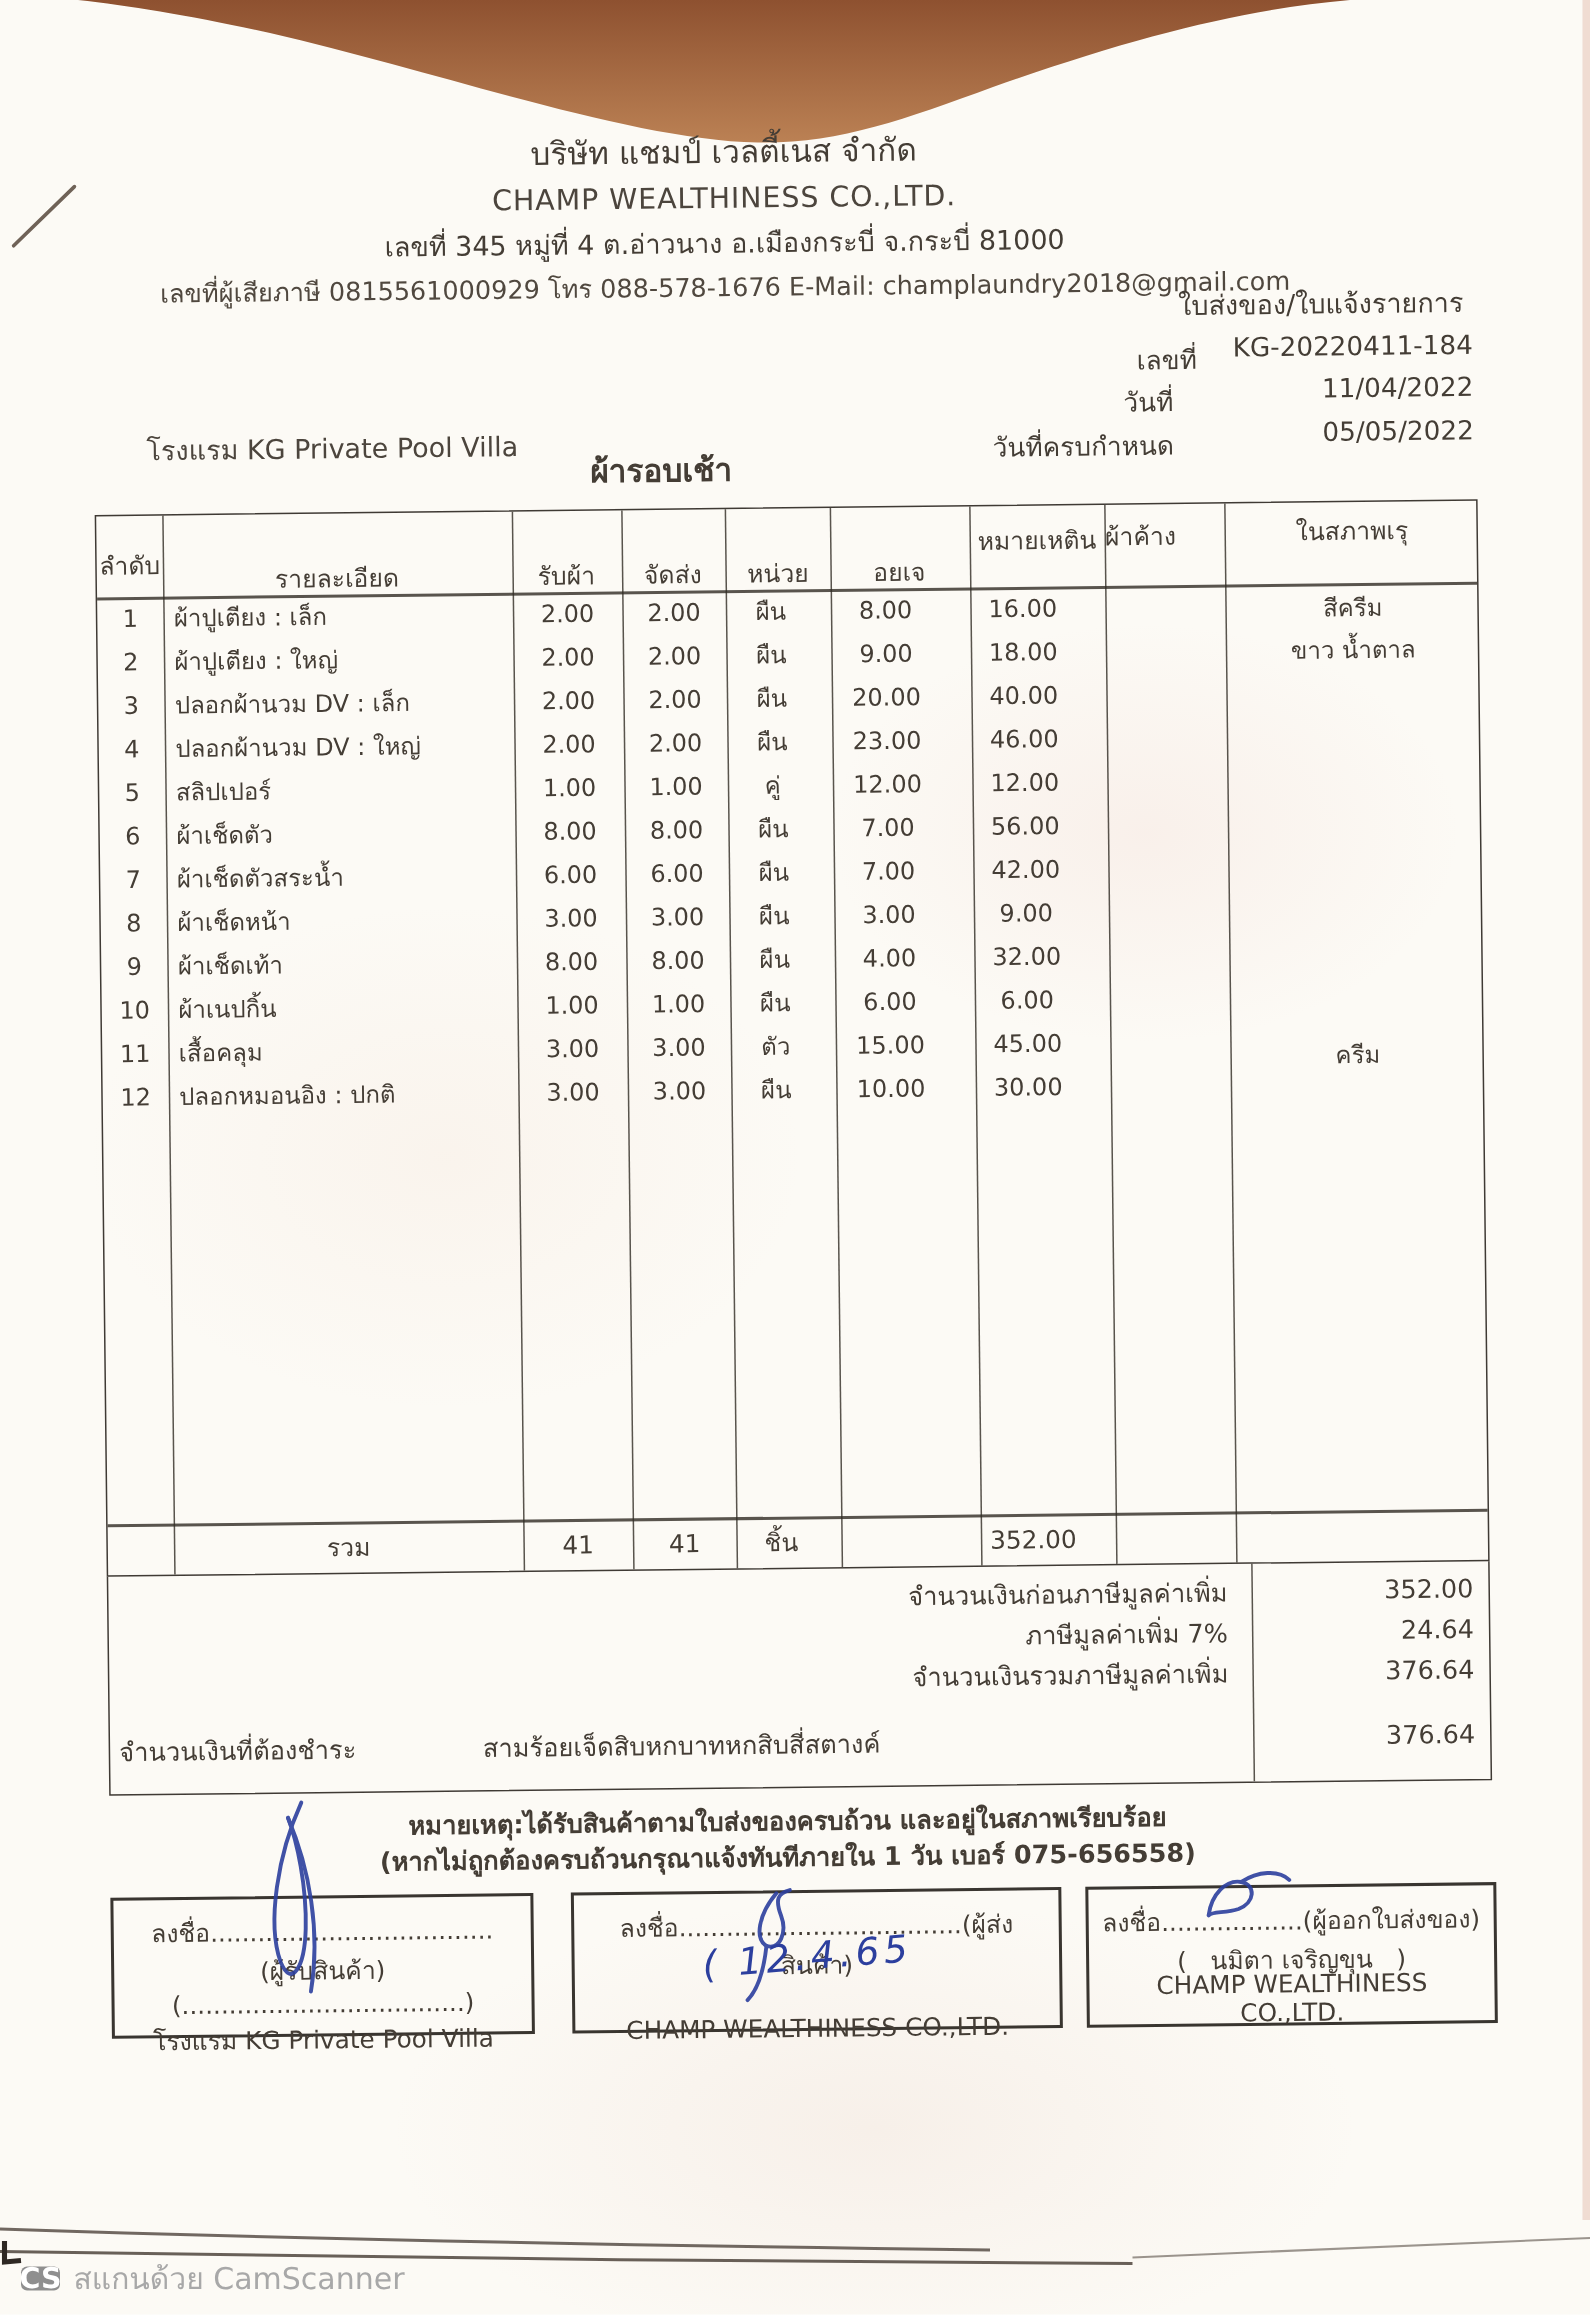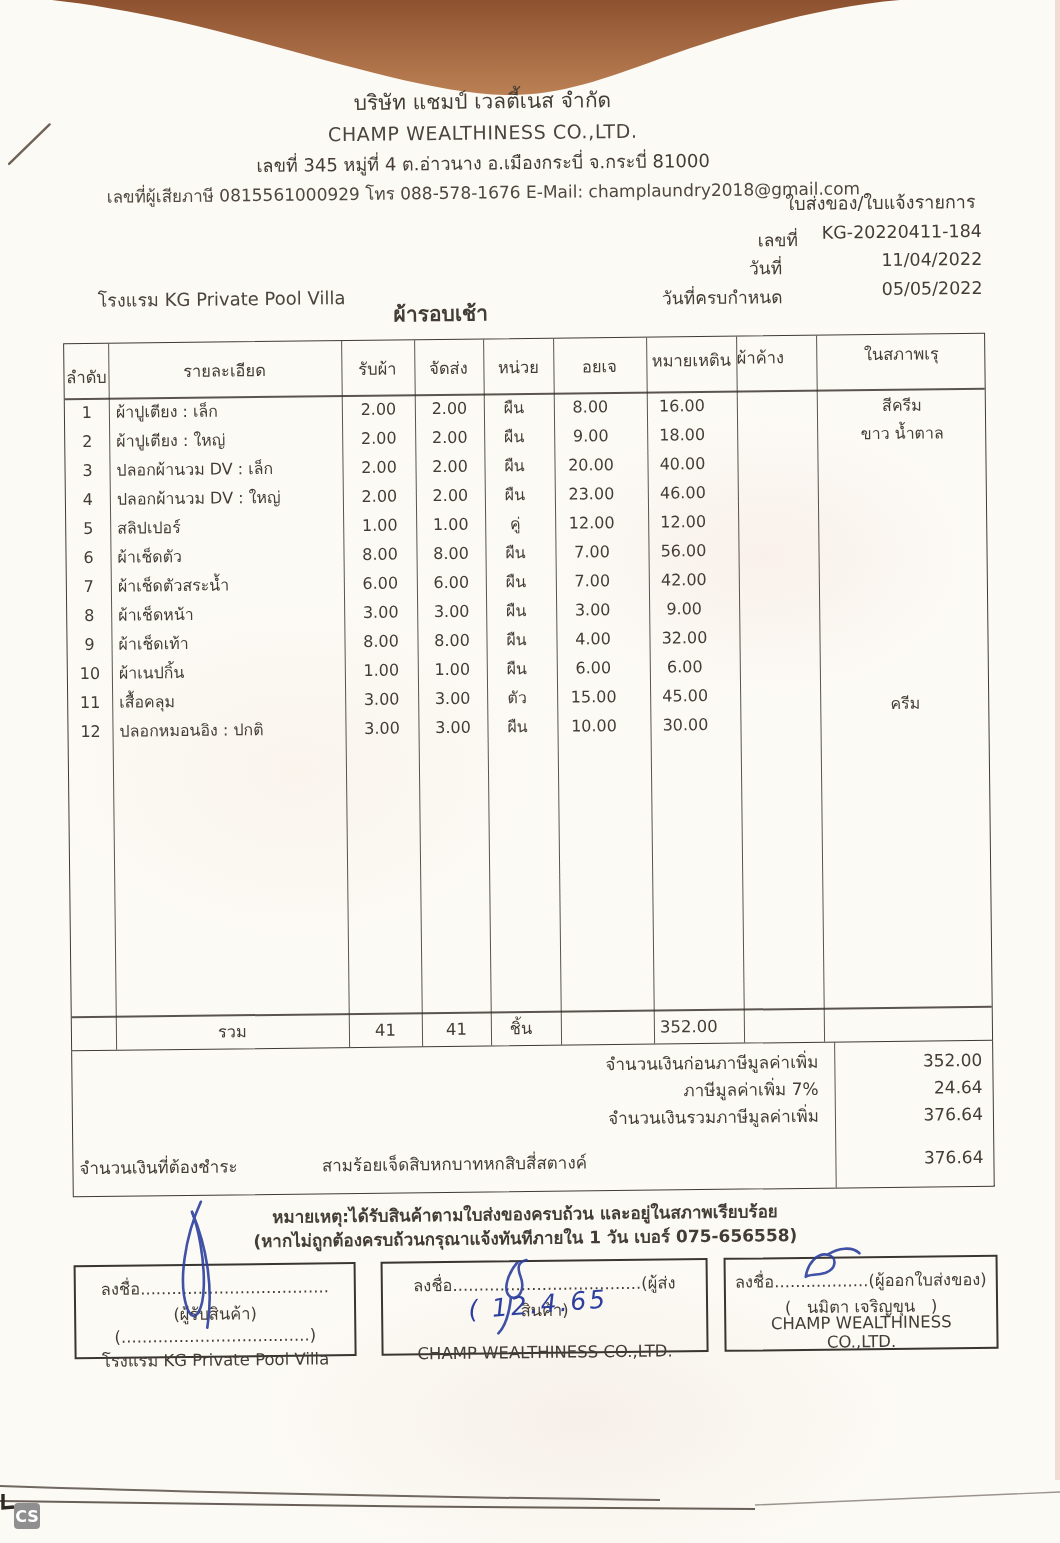--- a/index.html
+++ b/index.html
@@ -28,21 +28,21 @@
   .meta-value{font-size:17.5px;text-align:right;}
 
   .customer{font-size:18px;color:#4c453d;}
   .doc-title{font-size:21px;font-weight:600;text-align:center;width:140px;}
 
   
   .tbl{position:absolute;left:68px;top:338px;width:922px;height:708px;
        border:1.8px solid rgba(42,37,31,.9);box-sizing:border-box;}
   .vline{position:absolute;top:0;bottom:0;width:1.4px;background:rgba(48,42,35,.8);}
   .hline{position:absolute;left:0;right:0;height:1.6px;background:rgba(48,42,35,.8);}
-  .th{position:absolute;top:15px;transform:translateX(-50%);font-size:16.5px;white-space:nowrap;}
+  .th{position:absolute;top:30px;transform:translateX(-50%);font-size:16.5px;white-space:nowrap;}
   .tbody{position:absolute;left:0;right:0;top:54px;}
   .trow{display:flex;align-items:center;height:29px;font-size:16px;}
   .col-no{width:44px;text-align:center;}
   .col-desc{width:233px;text-align:left;padding-left:7px;box-sizing:border-box;}
   .col-recv{width:73px;text-align:center;}
   .col-sent{width:69px;text-align:center;}
   .col-unit{width:60px;text-align:center;}
   .col-price{width:93px;text-align:center;}
   .col-amount{width:90px;text-align:center;}
   .col-pending{width:80px;text-align:center;}
@@ -69,22 +69,22 @@
   .sigbox{position:absolute;top:1260px;height:94px;box-sizing:border-box;
           border:2px solid rgba(40,36,30,.92);padding:9px 8px 6px 8px;
           display:flex;flex-direction:column;justify-content:space-between;
           text-align:center;font-size:16.5px;}
   .sigbox .row2{min-height:20px;}
   .hand-date{position:absolute;left:462px;top:1290px;color:#2c3f9e;font-size:25px;
              font-style:italic;transform:rotate(-4deg);letter-spacing:3px;}
 
   
   .cs-bar{position:absolute;left:14px;top:1503px;display:flex;align-items:center;gap:9px;}
-  .cs-icon{width:26px;height:26px;border-radius:4px;background:#8f8f8f;color:#fff;
-           font-size:16px;font-weight:bold;display:flex;align-items:center;justify-content:center;}
+  .cs-icon{width:26px;height:16px;border-radius:4px;background:#8f8f8f;color:#fff;
+           font-size:19px;font-weight:bold;display:flex;align-items:center;justify-content:center;}
   .cs-text{font-size:20px;color:#a8a8a8;}
 </style>
 </head>
 <body>
 
 <div class="page">
 
   <svg class="abs" style="left:0;top:0;" width="1060" height="110" viewBox="0 0 1060 110">
     <defs>
       <linearGradient id="deskg" x1="0" y1="0" x2="0" y2="1">
@@ -358,15 +358,16 @@
 
   <svg class="abs" style="left:0;top:1470px;" width="1060" height="73" viewBox="0 0 1060 73">
     <path d="M0,16 C180,22 420,27 660,30" stroke="#4d443c" stroke-width="2" fill="none" opacity="0.8"></path>
     <path d="M0,31 C220,35 520,38 755,39" stroke="#4d443c" stroke-width="2" fill="none" opacity="0.85"></path>
     <path d="M755,35 C880,30 990,25 1060,22" stroke="#5a5047" stroke-width="1.4" fill="none" opacity="0.6"></path>
     <path d="M3,24 L3,38 L14,37" stroke="#2e2823" stroke-width="3.4" fill="none"></path>
   </svg>
 
   <div class="cs-bar">
     <div class="cs-icon">CS</div>
+    <div class="cs-text">สแกนด้วย CamScanner</div>
   </div>
 
 </div>
 
 </body></html>

